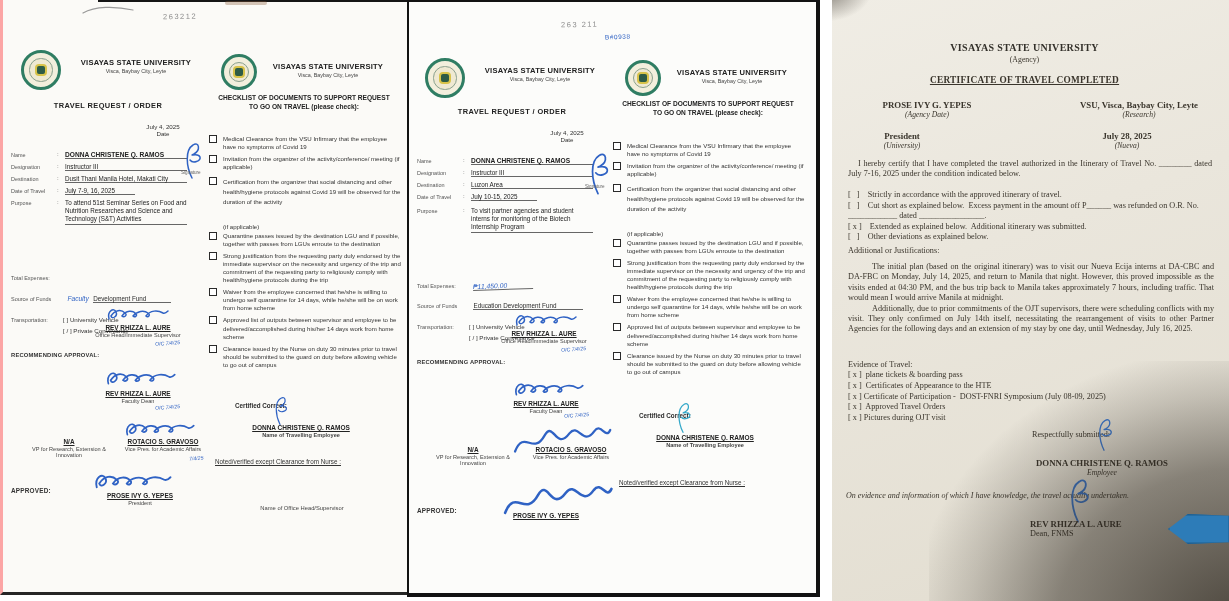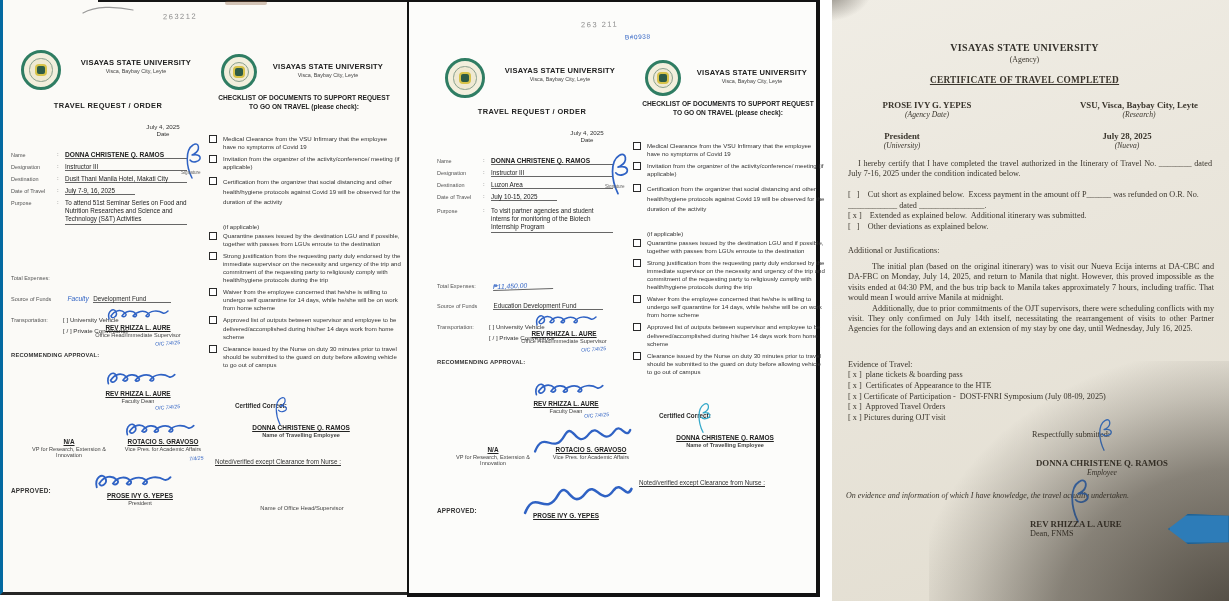--- a/index.html
+++ b/index.html
@@ -5,23 +5,23 @@
   * { margin:0; padding:0; box-sizing:border-box; }
   html,body { width:1229px; height:601px; background:#ffffff; }
   body { font-family:"Liberation Sans", sans-serif; color:#2b2b2b; }
   .stage { position:relative; width:1229px; height:601px; background:#fff; overflow:hidden; }
   .abs { position:absolute; }
   .ctr { text-align:center; }
   .b { font-weight:bold; }
 
   
   .doc-left { position:absolute; left:0; top:0; width:410px; height:595px;
-    background:#fbfaf7; border-left:3px solid #0369a1; border-bottom:3px solid #262626; }
+    background:#fbfaf7; border-left:3px solid #fca5a5; border-bottom:3px solid #262626; }
   .doc-mid  { position:absolute; left:407px; top:0; width:413px; height:597px;
-    background:#fcfcfa; border:2px solid #121212; border-right-width:4px; border-bottom-width:4px;padding-left:20px; }
+    background:#fcfcfa; border:2px solid #121212; border-right-width:4px; border-bottom-width:4px; }
   .page { position:relative; width:100%; height:100%; }
 
   .topline { position:absolute; left:95px; top:0; width:315px; height:2px; background:#151515; }
   .smudge  { position:absolute; left:222px; top:1px; width:42px; height:4px; background:rgba(139,94,60,0.35); border-radius:2px; }
 
   .pencil { color:#8e8e8e; letter-spacing:1.5px; font-size:7.5px; transform:rotate(-1deg); }
   .inknum { color:#2f62c4; font-size:6.5px; letter-spacing:0.5px; transform:rotate(-2deg); }
 
   .seal { border-radius:50%; background:#f3efdd; border:3px solid #2f7d63; position:absolute;
     display:flex; align-items:center; justify-content:center; }
@@ -399,20 +399,21 @@
       <div class="cert-lab">(University)</div>
     </div>
     <div class="abs ctr" style="left:230px; top:131px; width:130px;">
       <div class="cert-name">July 28, 2025</div>
       <div class="cert-lab">(Nueva)</div>
     </div>
 
     <div class="abs cert-body" style="left:16px; top:159px; width:364px; text-indent:10px;">I hereby certify that I have completed the travel authorized in the Itinerary of Travel No. ________ dated July 7-16, 2025 under the condition indicated below.</div>
 
     <div class="abs" style="left:16px; top:190px; width:368px;">
+      <div class="cert-pre">[   ]    Strictly in accordance with the approved itinerary of travel.</div>
       <div class="cert-pre">[   ]    Cut short as explained below.  Excess payment in the amount off P______ was refunded on O.R. No. ____________ dated ________________.</div>
       <div class="cert-pre">[ x ]    Extended as explained below.  Additional itinerary was submitted.</div>
       <div class="cert-pre">[   ]    Other deviations as explained below.</div>
     </div>
 
     <div class="abs cert-body" style="left:16px; top:246px;">Additional or Justifications:</div>
     <div class="abs" style="left:16px; top:262px; width:366px;">
       <p class="cert-body cert-p">The initial plan (based on the original itinerary) was to visit our Nueva Ecija interns at DA-CBC and DA-FBC on Monday, July 14, 2025, and return to Manila that night. However, this proved impossible as the visits ended at 04:30 PM, and the bus trip back to Manila takes approximately 7 hours, including traffic. That would mean I would arrive Manila at midnight.</p>
       <p class="cert-body cert-p">Additionally, due to prior commitments of the OJT supervisors, there were scheduling conflicts with my visit. They only confirmed on July 14th itself, necessitating the rearrangement of visits to other Partner Agencies for the following days and an extension of my stay by one day, until Wednesday, July 16, 2025.</p>
     </div>

